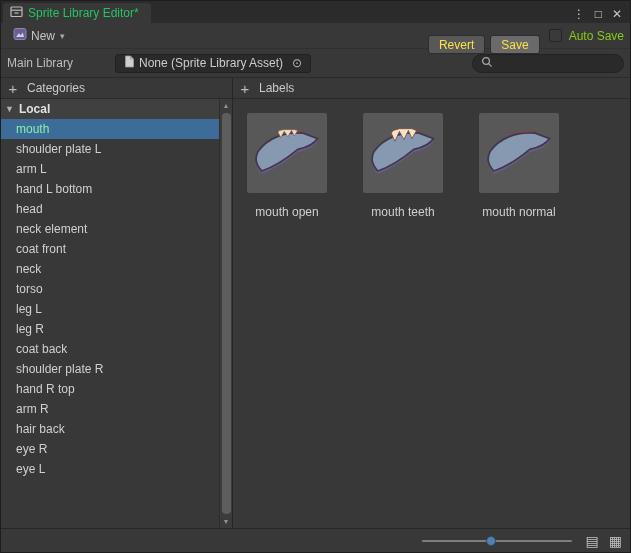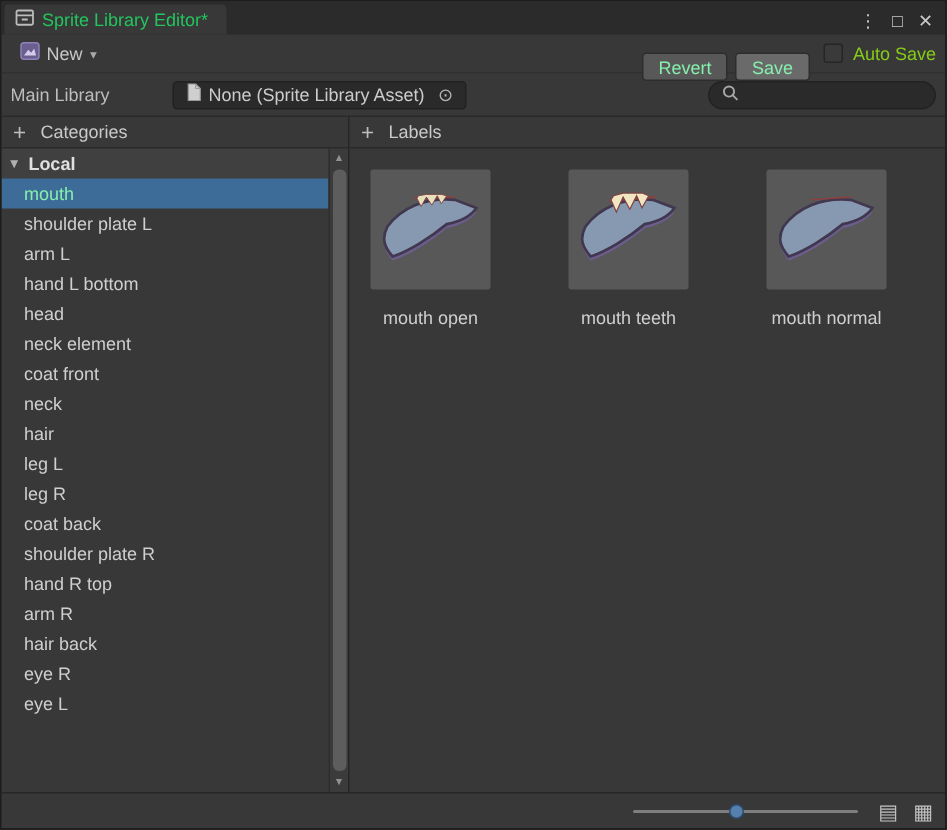--- a/index.html
+++ b/index.html
@@ -17,21 +17,21 @@
   .titlebar-controls { margin-left:auto; display:flex; align-items:center; gap:10px;
                        padding:0 8px 3px 0; color:#c8c8c8; }
   .tb-btn { cursor:default; font-size:12px; line-height:12px; }
 
   
   .toolbar { height:26px; display:flex; align-items:center; padding:0 6px; flex:none;
              border-bottom:1px solid #303030; }
   .new-btn { display:flex; align-items:center; gap:4px; padding:2px 6px; border-radius:3px; }
   .new-caret { font-size:9px; color:#aaa; margin-left:1px; }
   .toolbar-right { margin-left:auto; display:flex; align-items:center; gap:5px; }
-  .btn { background:#585858; border:1px solid #2d2d2d; border-radius:3px; color:#86efac;
+  .btn { background:#585858; border:1px solid #2d2d2d; border-radius:3px; color:#fde047;
          height:19px; padding:0 10px; display:flex; align-items:center;margin-top:18px; }
   .btn.save { background:#6a6a6a; }
   .checkbox { width:13px; height:13px; background:#3a3a3a; border:1px solid #252525;
               border-radius:2px; margin:0 2px 0 4px; }
   .chk-label { color:#84cc16; }
 
   
   .library-row { height:28px; display:flex; align-items:center; padding:0 6px; flex:none; gap:12px; }
   .lib-label { color:#bdbdbd; width:96px; }
   .object-field { width:196px; height:19px; background:#2a2a2a; border:1px solid #212121;
@@ -65,21 +65,21 @@
   .cat-item.selected { background:#3d6c99; color:#86efac; }
 
   
   .vscroll { position:absolute; top:0; right:0; bottom:0; width:13px; background:#3b3b3b;
              border-left:1px solid #2e2e2e; display:flex; flex-direction:column; align-items:center; }
   .scroll-arrow { height:13px; display:flex; align-items:center; justify-content:center;
                   font-size:7px; color:#909090; width:100%; flex:none; }
   .scroll-thumb { flex:1; width:9px; background:#5d5d5d; border-radius:4px; margin:1px 0; }
 
   
-  .labels-grid { flex:1; display:flex; align-items:flex-start; padding:14px 0 0 14px; gap:52px; overflow:hidden; }
+  .labels-grid { flex:1; display:flex; align-items:flex-start; padding:14px 0 0 14px; gap:36px; overflow:hidden; }
   .label-cell { width:80px; display:flex; flex-direction:column; align-items:center; gap:12px; }
   .thumb { width:80px; height:80px; background:#585858; border-radius:2px;
            display:flex; align-items:center; justify-content:center; }
   .label-name { color:#cfcfcf; white-space:nowrap; }
 
   
   .bottombar { height:24px; flex:none; border-top:1px solid #262626; display:flex;
                align-items:center; justify-content:flex-end; padding:0 8px; gap:10px; }
   .zoom-slider { width:150px; height:14px; position:relative; margin-right:4px; }
   .slider-track { position:absolute; left:0; right:0; top:6px; height:2px; background:#7e7e7e; border-radius:1px; }
@@ -170,21 +170,21 @@
             <span>Local</span>
           </div>
           <div class="cat-item selected">mouth</div>
           <div class="cat-item">shoulder plate L</div>
           <div class="cat-item">arm L</div>
           <div class="cat-item">hand L bottom</div>
           <div class="cat-item">head</div>
           <div class="cat-item">neck element</div>
           <div class="cat-item">coat front</div>
           <div class="cat-item">neck</div>
-          <div class="cat-item">hair</div>
+          <div class="cat-item">torso</div>
           <div class="cat-item">leg L</div>
           <div class="cat-item">leg R</div>
           <div class="cat-item">coat back</div>
           <div class="cat-item">shoulder plate R</div>
           <div class="cat-item">hand R top</div>
           <div class="cat-item">arm R</div>
           <div class="cat-item">hair back</div>
           <div class="cat-item">eye R</div>
           <div class="cat-item">eye L</div>
         </div>

